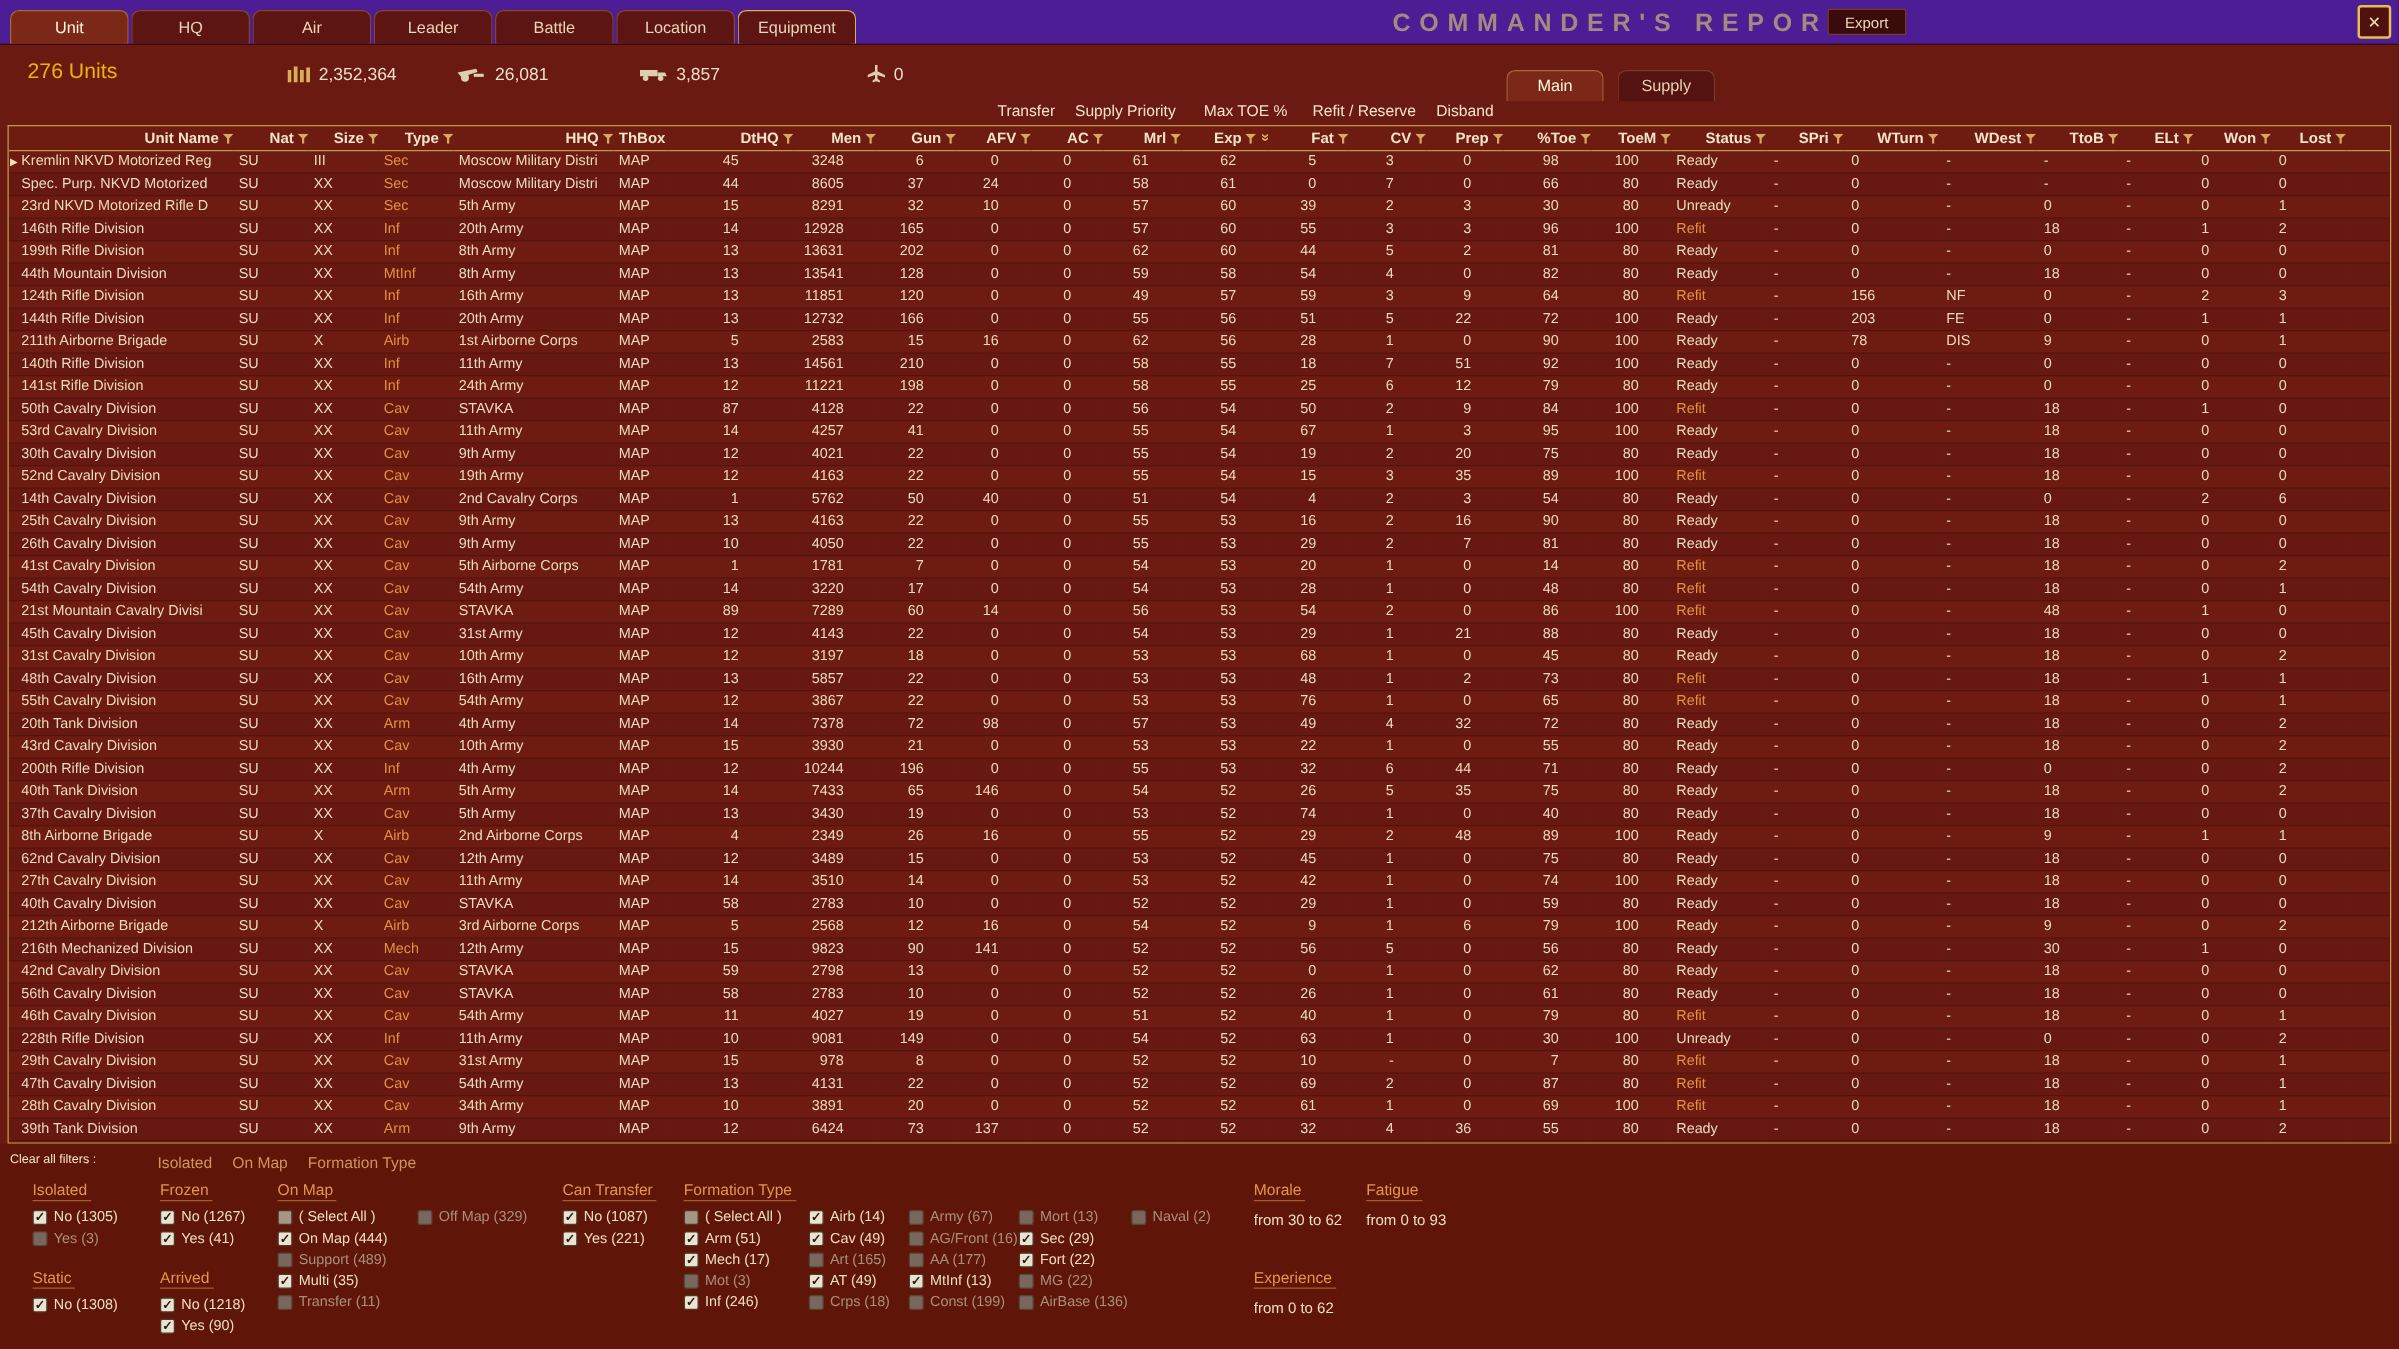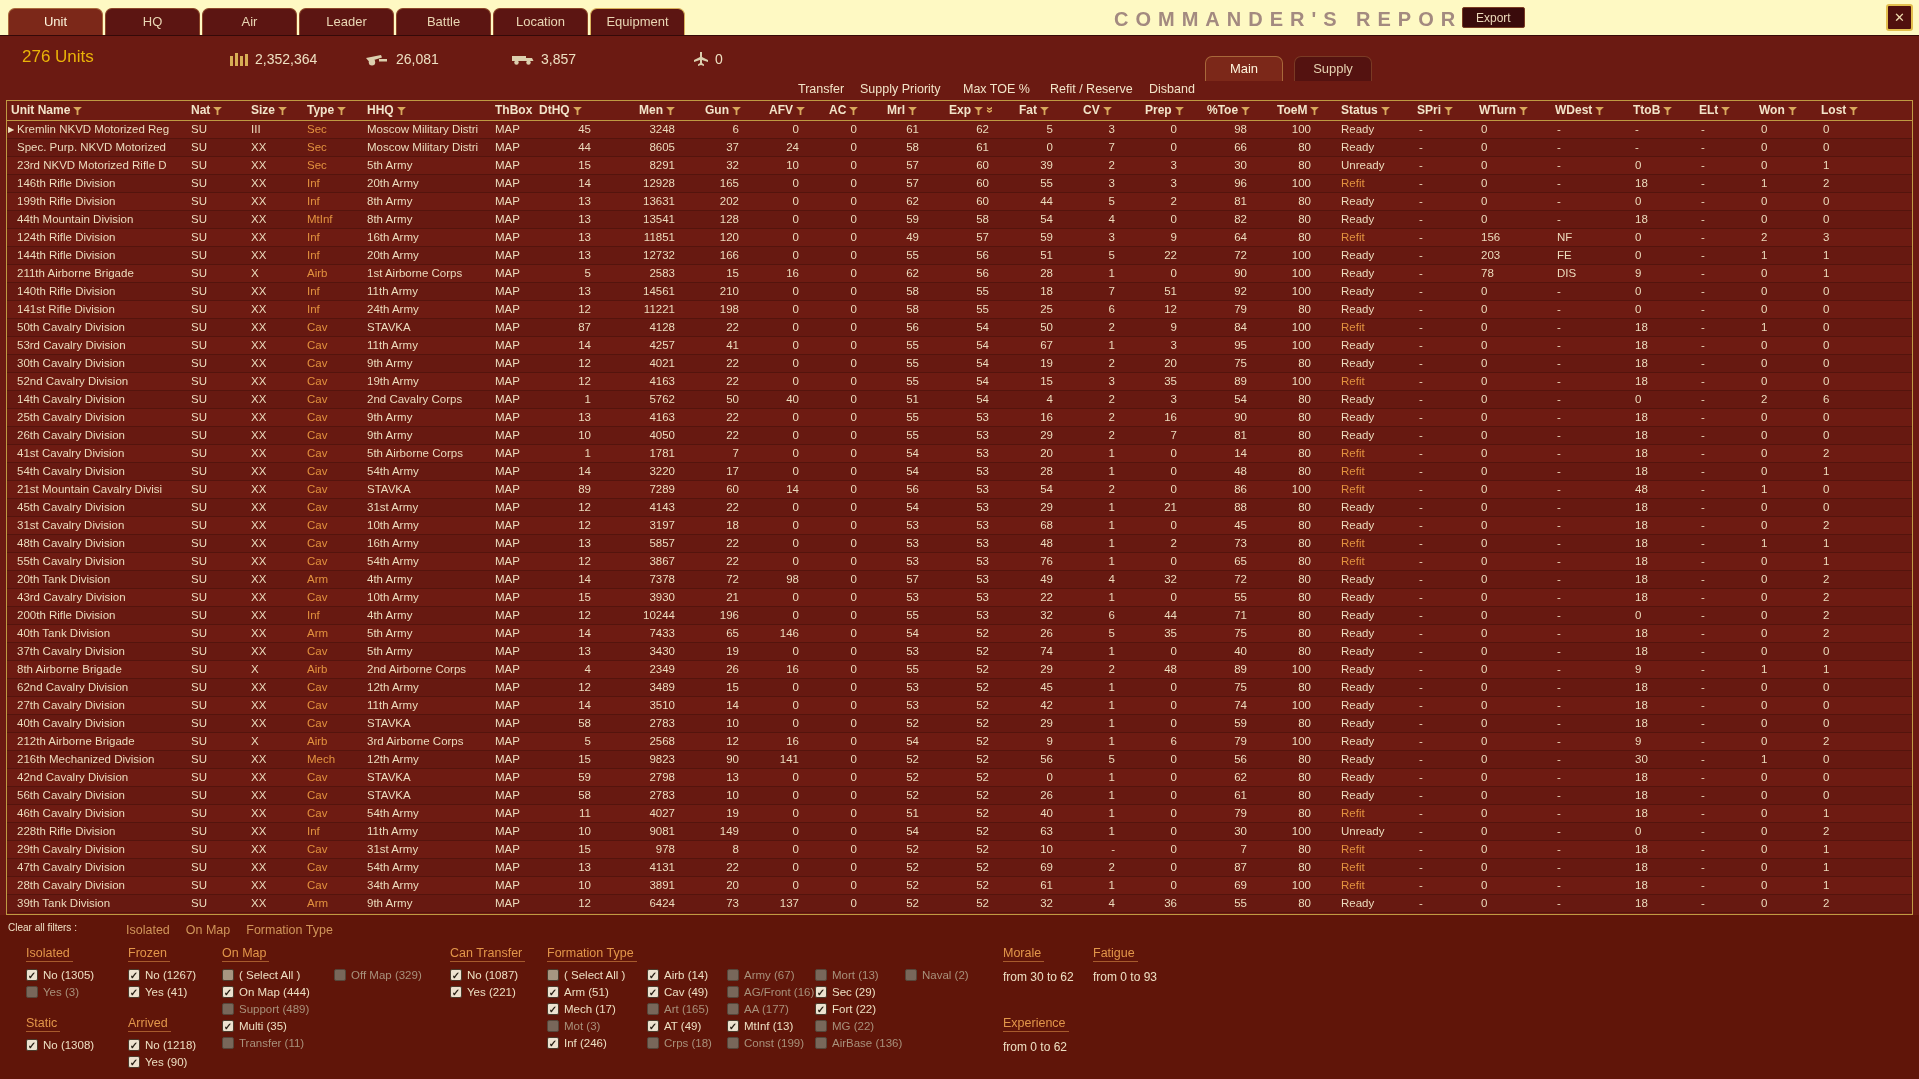--- a/index.html
+++ b/index.html
@@ -1,19 +1,19 @@
 <!DOCTYPE html>
 <html><head>
 <meta charset="utf-8">
 <style>
 *{box-sizing:border-box;margin:0;padding:0}
 body{width:1919px;height:1079px;overflow:hidden;background:#4a0f0e;font-family:"Liberation Sans",sans-serif;-webkit-font-smoothing:antialiased}
 .app{position:relative;width:1919px;height:1079px;background:#6b1a12}
 
-.topbar{position:absolute;left:0;top:0;width:100%;height:36px;background:#fef9c3;border-bottom:1px solid #350908}
+.topbar{position:absolute;left:0;top:0;width:100%;height:36px;background:#4c1d95;border-bottom:1px solid #350908}
 .tabbar{position:absolute;left:8px;bottom:0;display:flex}
 .tab{width:95px;height:27px;line-height:26px;margin-right:2px;text-align:center;font-size:13px;color:#e9d6b4;background:#5c1512;border:1px solid #8a4527;border-bottom:none;border-radius:7px 7px 0 0;cursor:default;white-space:nowrap;overflow:hidden}
 .tab.active{background:#7c2819;color:#fff6dd;border-color:#a8683a}
 .tab.hl{border-color:#d8b05a}
 .title{position:absolute;left:1114px;top:8px;font-size:20px;font-weight:bold;letter-spacing:7px;color:#a38a80;white-space:nowrap}
 .export{position:absolute;left:1462px;top:7px;height:21px;padding:0 13px;background:#3a0b0b;border:1px solid #7a3b22;color:#ecd9ba;font-size:12px;font-family:"Liberation Sans",sans-serif;border-radius:2px}
 .close{position:absolute;right:6px;top:4px;width:27px;height:27px;background:#50100e;border:2px solid #e3bf4e;border-radius:3px;color:#f0ddb0;font-size:13px;line-height:22px;text-align:center;font-family:"Liberation Sans",sans-serif}
 
 .statsbar{position:absolute;left:0;top:36px;width:100%;height:46px}
 .unit-count{position:absolute;left:22px;top:11px;font-size:17px;color:#eab308}
@@ -23,21 +23,21 @@
 .view-tabs{position:absolute;left:1205px;top:20px;display:flex;gap:11px}
 .vtab{min-width:78px;height:25px;line-height:24px;padding:0 16px;text-align:center;font-size:13px;color:#e6d2b2;background:#541210;border:1px solid #7a3a24;border-bottom:none;border-radius:7px 7px 0 0}
 .vtab.active{background:#7c2819;color:#fff6dd;border-color:#a8683a}
 
 .group-row{position:absolute;left:0;top:81px;width:100%;height:18px;font-size:12.5px;color:#f2e4c8}
 .gh{position:absolute;top:1px;white-space:nowrap}
 .gh-0{left:798px}.gh-1{left:860px}.gh-2{left:963px}.gh-3{left:1050px}.gh-4{left:1149px}
 
 .table-wrap{position:absolute;left:6px;top:100px;width:1907px;height:815px;border:1px solid #bf9a43;background:#6e1b12;overflow:hidden}
 table{width:100%;border-collapse:collapse;table-layout:fixed}
-thead th{height:19px;text-align:left;vertical-align:middle;font-size:12px;font-weight:bold;color:#f2e4c9;border-bottom:1px solid #bf9a43;padding:0 0 0 4px;white-space:nowrap;overflow:hidden}
+thead th{height:19px;text-align:right;vertical-align:middle;font-size:12px;font-weight:bold;color:#f2e4c9;border-bottom:1px solid #bf9a43;padding:0 0 0 4px;white-space:nowrap;overflow:hidden}
 tbody td{height:17px;line-height:17px;font-size:11.5px;color:#ecdcbd;padding:0 0 0 4px;white-space:nowrap;overflow:hidden;border-bottom:1px solid rgba(44,9,7,.40)}
 tr.alt td{background:rgba(0,0,0,.055)}
 .hlabel{margin-right:3px}
 .funnel{display:inline-block}
 .funnel svg{vertical-align:-1px}
 .sortmark{display:inline-block;margin-left:3px;transform:rotate(-90deg);color:#e0b060;font-weight:bold;font-size:12px}
 .col-0{width:180px}.col-1{width:60px}.col-2{width:56px}.col-3{width:60px}.col-4{width:128px}.col-5{width:44px}
 .col-6{width:100px}.col-7{width:66px}.col-8{width:64px}.col-9{width:60px}.col-10{width:58px}.col-11{width:62px}
 .col-12{width:70px}.col-13{width:64px}.col-14{width:62px}.col-15{width:62px}.col-16{width:70px}.col-17{width:64px}
 .col-18{width:76px}.col-19{width:62px}.col-20{width:76px}.col-21{width:78px}.col-22{width:66px}.col-23{width:60px}

